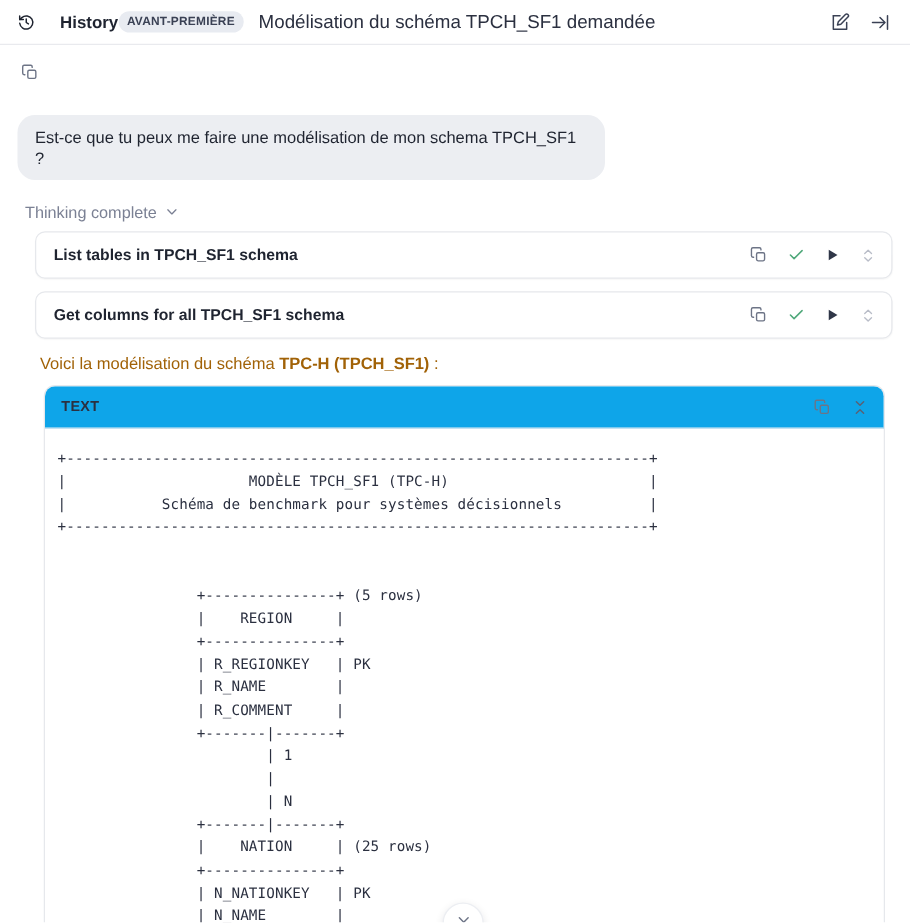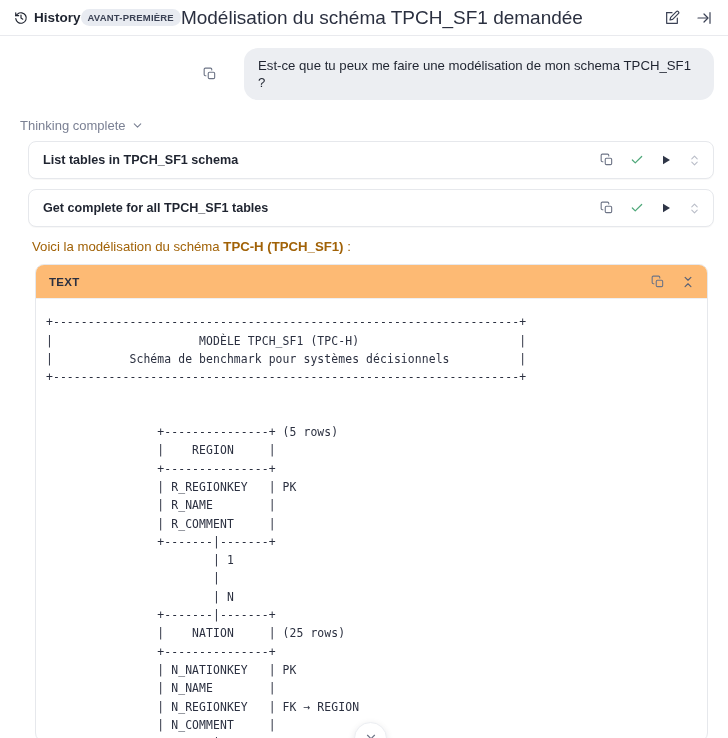--- a/index.html
+++ b/index.html
@@ -16,39 +16,40 @@
     height: 36px;
     display: flex;
     align-items: center;
     padding: 0 12px 0 14px;
     border-bottom: 1px solid #e9eaee;
     background: #ffffff;
   }
   .hdr-history {
     display: flex;
     align-items: center;
-    gap: 6px;
+    gap: 20px;
     font-size: 13.5px;
     font-weight: 700;
     color: #1f2430;
     cursor: pointer;
   }
   .hdr-history svg { display: block; }
   .badge {
     background: #e8ebf1;
     color: #3a4154;
     font-size: 9.5px;
     font-weight: 700;
     letter-spacing: .2px;
     padding: 3px 7px 3px 7px;
     border-radius: 9px;
     white-space: nowrap;
   }
   .hdr-title {
-    font-size: 19px;
+    margin-left: 12px;
+    font-size: 15px;
     color: #2b3040;
     white-space: nowrap;
     overflow: hidden;
     text-overflow: ellipsis;
   }
   .hdr-spacer { flex: 1 1 auto; }
   .hdr-btn {
     width: 24px; height: 24px;
     display: flex; align-items: center; justify-content: center;
     color: #3a4154;
@@ -62,24 +63,24 @@
     position: relative;
     height: 702px;
     overflow: hidden;
     background: #ffffff;
     padding: 0 14px;
   }
 
   
   .user-row {
     display: flex;
-    align-items: center;
     justify-content: flex-end;
     gap: 24px;
     padding: 12px 0 4px 0;
+    flex-direction: column;
   }
   .copy-btn {
     width: 20px; height: 20px;
     display: flex; align-items: center; justify-content: center;
     color: #6d7486;
     cursor: pointer;
     flex: 0 0 auto;
   }
   .bubble {
     background: #eceef2;
@@ -149,21 +150,21 @@
     background: #ffffff;
     overflow: hidden;
     height: 478px;
   }
   .text-card-hdr {
     height: 34px;
     display: flex;
     align-items: center;
     padding: 0 12px 0 13px;
     border-bottom: 1px solid #eef0f3;
-    background: #fdba74;
+    background: #0ea5e9;
   }
   .text-card-label {
     font-size: 11.5px;
     font-weight: 700;
     letter-spacing: .3px;
     color: #2b3040;
   }
   .text-card-actions {
     margin-left: auto;
     display: flex;
@@ -276,21 +277,21 @@
       <span class="ic ic-chev">
         <svg width="13" height="13" viewBox="0 0 24 24" fill="none" stroke="currentColor" stroke-width="2" stroke-linecap="round" stroke-linejoin="round">
           <path d="M7 9l5-5 5 5"></path>
             <path d="M7 15l5 5 5-5"></path>
         </svg>
       </span>
     </span>
   </div>
 
   <div class="tool-card">
-    <span class="tool-title">Get complete for all TPCH_SF1 tables</span>
+    <span class="tool-title">Get columns for all TPCH_SF1 schema</span>
     <span class="tool-actions">
       <span class="ic ic-copy">
         <svg width="14" height="14" viewBox="0 0 24 24" fill="none" stroke="currentColor" stroke-width="1.9" stroke-linecap="round" stroke-linejoin="round">
           <rect x="9" y="9" width="11" height="11" rx="2"></rect>
           <path d="M5 15H4a2 2 0 0 1-2-2V4a2 2 0 0 1 2-2h9a2 2 0 0 1 2 2v1"></path>
         </svg>
       </span>
       <span class="ic ic-check">
         <svg width="14" height="14" viewBox="0 0 24 24" fill="none" stroke="currentColor" stroke-width="2.1" stroke-linecap="round" stroke-linejoin="round">
           <path d="M20 6L9 17l-5-5"></path>

